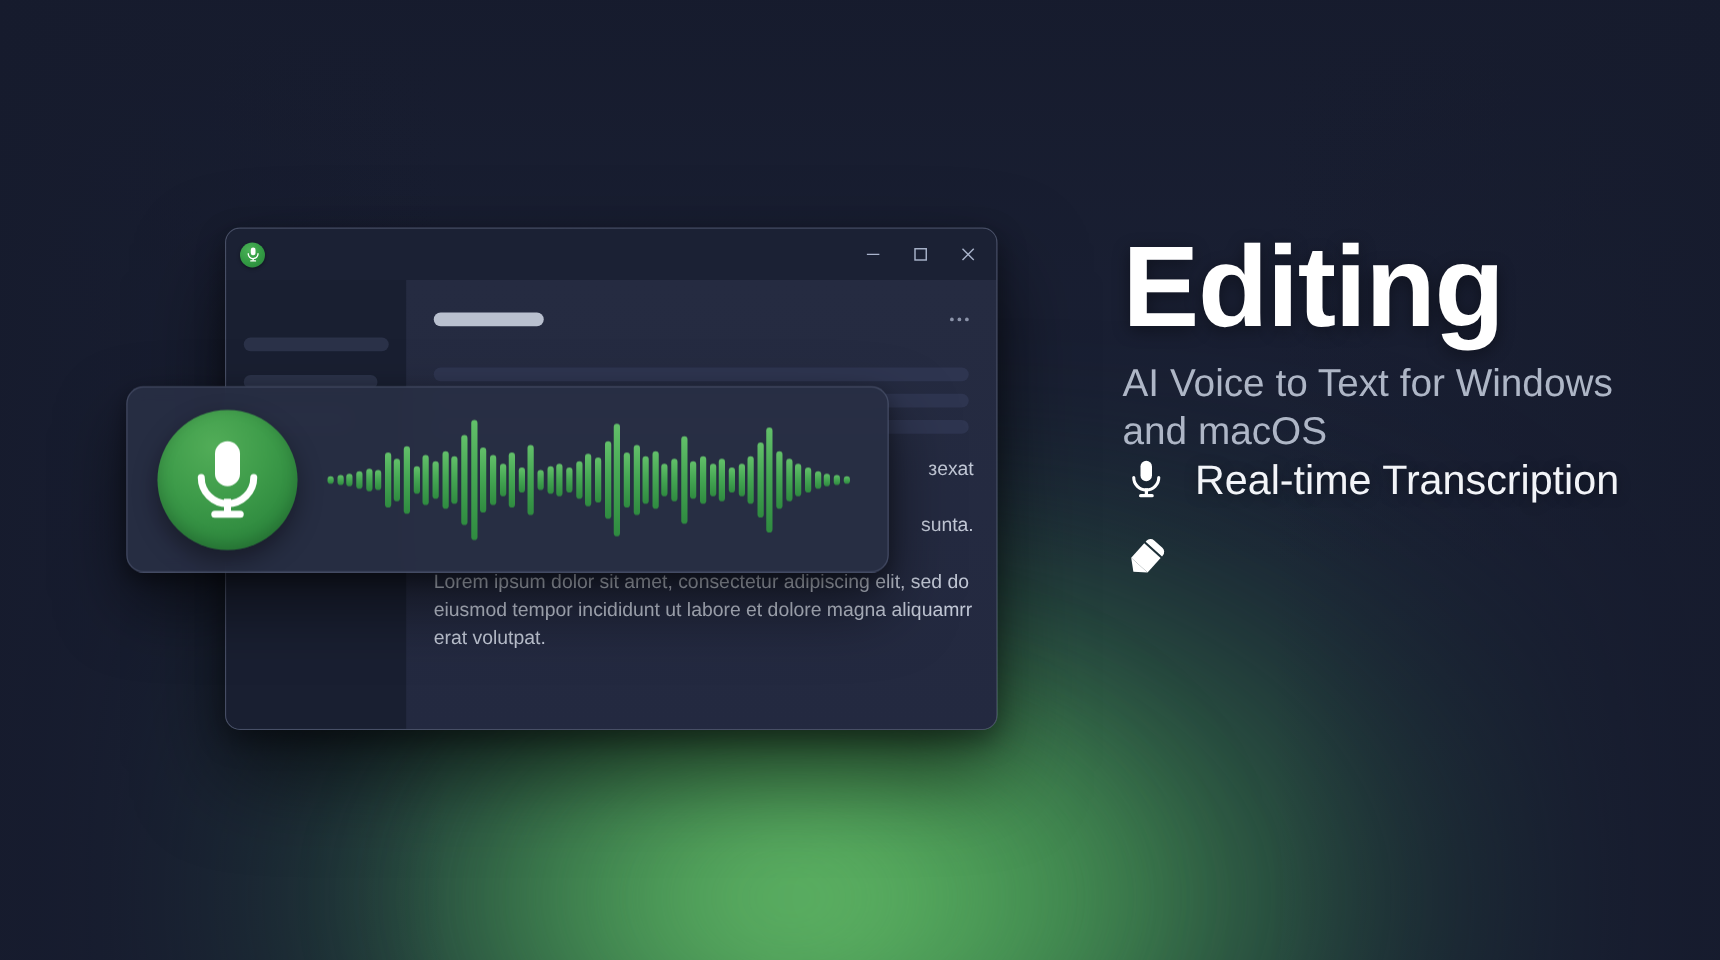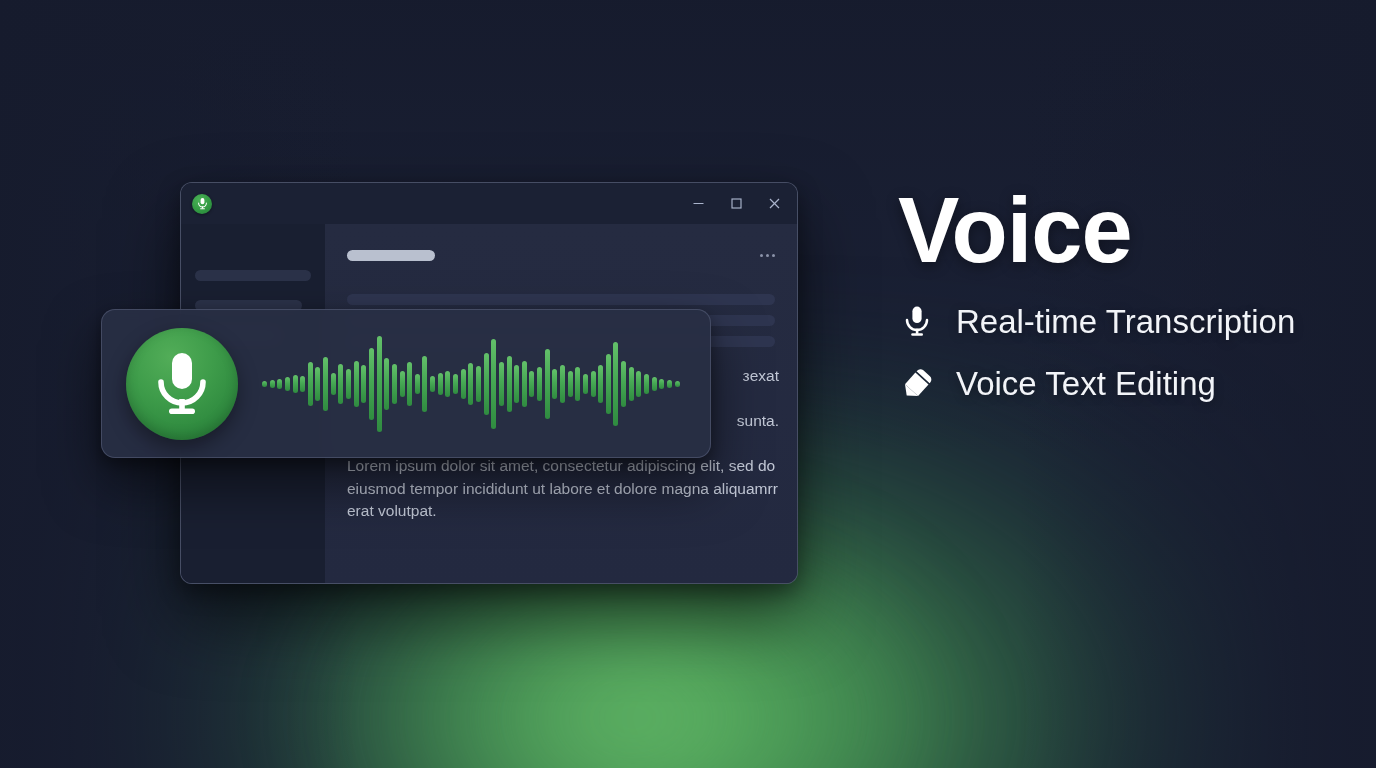--- a/index.html
+++ b/index.html
@@ -200,21 +200,20 @@
     text-shadow:0 3px 14px rgba(0,0,0,0.42);
   }
   .promo-sub {
     margin-top:14px;
     font-size:31px;
     line-height:38px;
     color:#aeb6c6;
     font-weight:normal;
   }
   .feature-list {
-    margin-top:28px;
     display:flex; flex-direction:column; gap:22px;
   }
   .feature {
     display:flex; align-items:center; gap:20px;
   }
   .feature-icon {
     width:38px; min-width:38px; height:40px;
     display:flex; align-items:center; justify-content:center;
     color:#ffffff;
   }
@@ -362,21 +361,22 @@
         <span style="height: 26px;"></span>
         <span style="height: 20px;"></span>
         <span style="height: 14px;"></span>
         <span style="height: 10px;"></span>
         <span style="height: 8px;"></span>
         <span style="height: 6px;"></span>
       </div>
   </div>
 
   <div id="promo">
-    <div class="promo-title">Voice</div>
+    <div class="promo-title">Editing</div>
+    <div class="promo-sub">AI Voice to Text for Windows and macOS</div>
 
     <div class="feature-list">
 
       <div class="feature">
         <span class="feature-icon">
           <svg width="26" height="34" viewBox="0 0 26 34" fill="none">
             <rect x="8.4" y="1.6" width="9.2" height="16.4" rx="4.6" fill="#ffffff"></rect>
             <path d="M3 15 a10 10 0 0 0 20 0" stroke="#ffffff" stroke-width="2.5" fill="none" stroke-linecap="round"></path>
             <rect x="11.8" y="23.6" width="2.6" height="5.2" fill="#ffffff"></rect>
             <rect x="7.2" y="28.2" width="11.8" height="2.6" rx="1.3" fill="#ffffff"></rect>
@@ -389,19 +389,18 @@
       <div class="feature">
         <span class="feature-icon">
           <svg width="34" height="34" viewBox="0 0 34 34" fill="none">
             <g transform="rotate(42 17 17)">
               <path d="M12.6 2.6 h8.8 a4.4 4.4 0 0 1 4.4 4.4 v0.9 h-17.6 v-0.9 a4.4 4.4 0 0 1 4.4 -4.4 Z" fill="#ffffff"></path>
               <rect x="8.2" y="9.6" width="17.6" height="15.6" fill="#ffffff"></rect>
               <path d="M8.2 25.2 h17.6 L17 32.4 Z" fill="#ffffff"></path>
             </g>
           </svg>
         </span>
-        <span class="feature-label">Voice Text Editing</span>
       </div>
 
     </div>
   </div>
 
 </div>
 
 </body></html>

